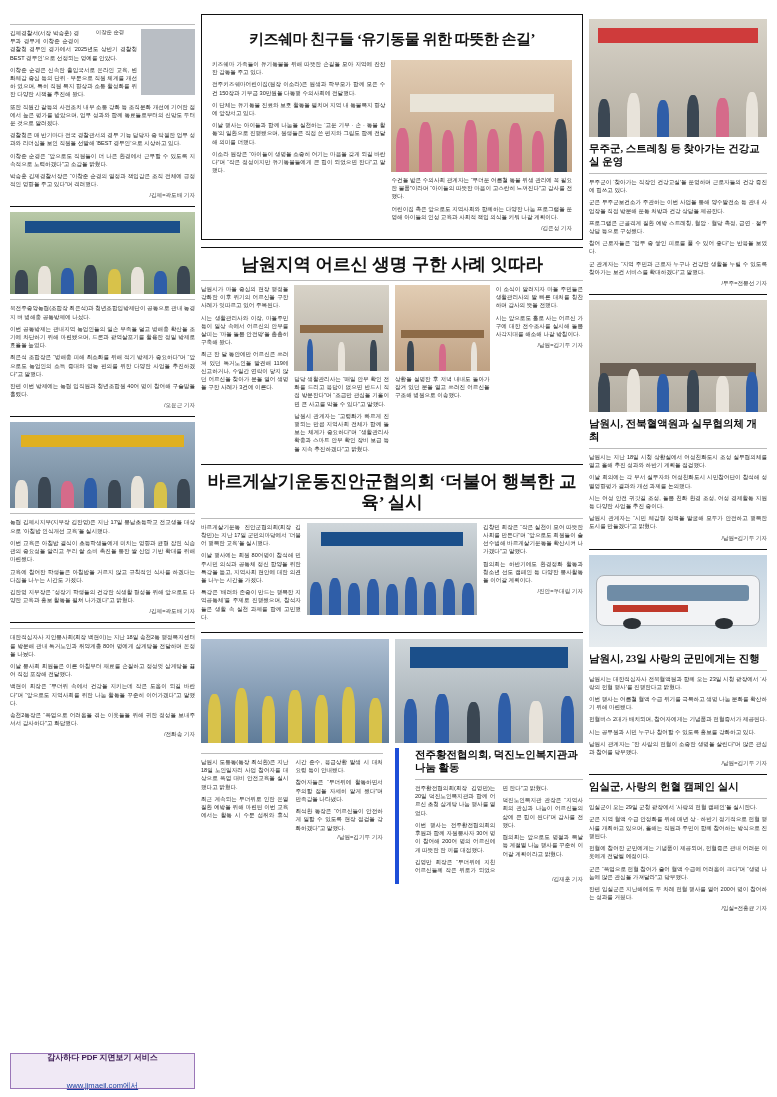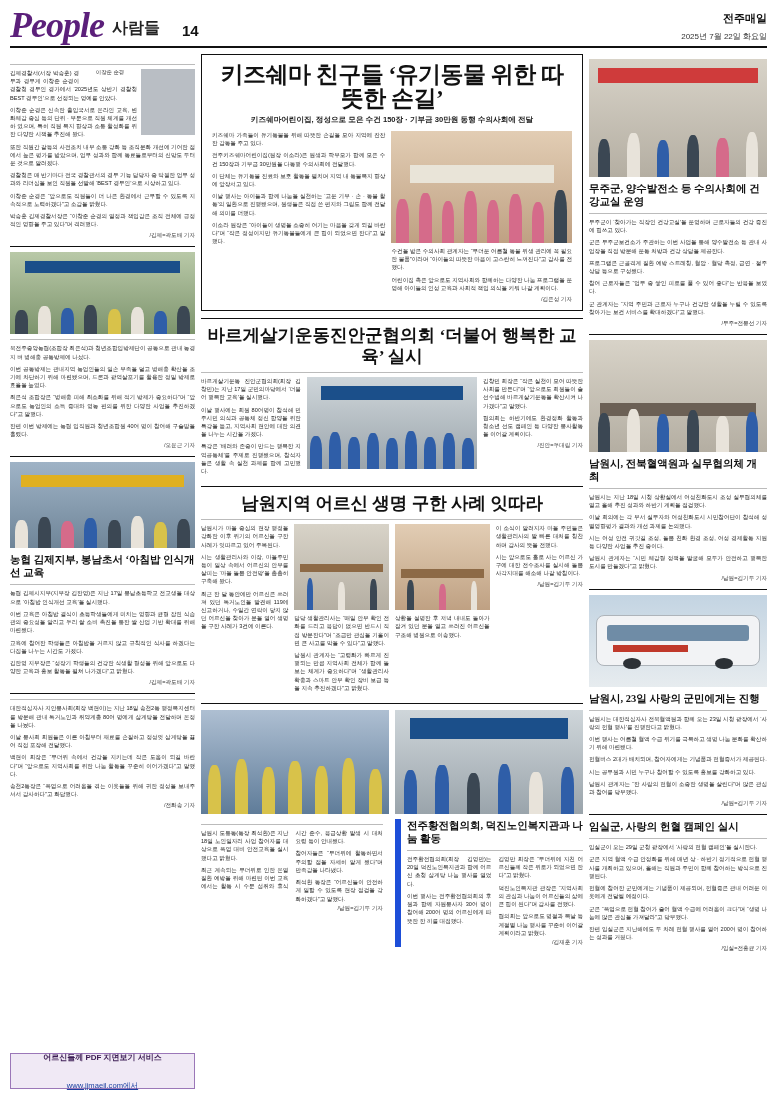--- a/index.html
+++ b/index.html
@@ -35,21 +35,21 @@
   .col-right  { width:178px; }
 
   .hl { border-top:1px solid #111; margin:6px 0 5px 0; }
   .hl-thin { border-top:1px solid #bbb; margin:5px 0 4px 0; }
 
   h2.headline {
     font-family:"Liberation Serif", serif;
     font-weight:bold; color:#111; margin:0 0 4px 0;
   }
   .h-sm  { font-size:10.5px; line-height:13px; }
-  .h-lg  { font-size:23px; line-height:24px; text-align:center; letter-spacing:-0.5px; }
+  .h-lg  { font-size:15px; line-height:33px; text-align:center; letter-spacing:-0.5px; }
   .h-xl  { font-size:17.5px; line-height:21px; text-align:center; }
 
   .subhead { font-size:7.6px; text-align:center; font-weight:bold; margin:4px 0 6px 0; color:#222; }
 
   p.body { font-size:5.6px; line-height:8.2px; color:#222; margin:0 0 4px 0; text-align:justify; }
   .byline { font-size:5.6px; text-align:right; color:#333; margin-top:2px; }
 
   .photo { background:#c9cdd2; position:relative; overflow:hidden; border:0; }
 
   .cols2 { column-count:2; column-gap:7px; }
@@ -90,31 +90,20 @@
   .bus { position:absolute; left:4%; top:22%; width:92%; height:56%; background:#f2f3f5; border:1px solid #aeb4ba; border-radius:8px; }
   .bus-win { position:absolute; left:6%; top:18%; width:88%; height:32%; background:#6f8ca6; border-radius:3px; }
   .bus-wheel{ position:absolute; bottom:-7%; width:11%; height:22%; background:#2c3136; border-radius:50%; }
   .table-long { position:absolute; left:6%; top:46%; width:88%; height:10%; background:#8d6a46; }
 </style>
 </head>
 <body>
 
 <div class="page">
 
-  <div class="masthead">
-    <div class="mast-left">
-      <div class="logo-people">People</div>
-      <div class="logo-kr">사람들</div>
-      <div class="page-num">14</div>
-    </div>
-    <div class="mast-right">
-      <div class="paper-name">전주매일</div>
-      <div class="paper-date">2025년 7월 22일 화요일</div>
-    </div>
-  </div>
 
   <div class="content">
 
     <div class="col-left">
 
       <div class="left-block">
         <div class="hl-thin"></div>
         <div class="mugshot"></div>
         <div class="mug-cap" style="float:right;width:54px;margin:0 0 3px 4px;">이창준 순경</div>
         <p class="body">김제경찰서(서장 박승훈) 경무과 경무계 이창준 순경이 경찰청 경무인 경가에서 ‘2025년도 상반기 경찰청 BEST 경무인’으로 선정되는 영예를 안았다.</p>
@@ -159,21 +148,20 @@
             <div class="fig w" style="height:58%"></div>
               <div class="fig" style="height:64%"></div>
             <div class="fig p" style="height:55%"></div>
               <div class="fig b" style="height:62%"></div>
             <div class="fig" style="height:57%"></div>
               <div class="fig w" style="height:66%"></div>
             <div class="fig y" style="height:54%"></div>
               <div class="fig" style="height:60%"></div>
           </div>
         </div>
-        <h2 class="headline h-sm" style="margin-top:5px;">농협 김제지부, 봉남초서  ‘아침밥 인식개선 교육</h2>
         <div class="hl-thin"></div>
         <p class="body">농협 김제시지부(지부장 김한영)은 지난 17일 봉남초등학교 전교생을 대상으로 ‘아침밥 인식개선 교육’을 실시했다.</p>
         <p class="body">이번 교육은 아침밥 결식이 초등학생들에게 미치는 영향과 균형 잡힌 식습관의 중요성을 알리고 우리 쌀 소비 촉진을 통한 쌀 산업 기반 확대를 위해 마련됐다.</p>
         <p class="body">교육에 참여한 학생들은 아침밥을 거르지 않고 규칙적인 식사를 하겠다는 다짐을 나누는 시간도 가졌다.</p>
         <p class="body">김한영 지부장은 “성장기 학생들의 건강한 식생활 형성을 위해 앞으로도 다양한 교육과 홍보 활동을 펼쳐 나가겠다”고 밝혔다.</p>
         <div class="byline">/김제=곽도배 기자</div>
       </div>
 
       <div class="hl"></div>
       <div>
@@ -183,21 +171,20 @@
         <p class="body">백현이 회장은 “무더위 속에서 건강을 지키는데 작은 도움이 되길 바란다”며 “앞으로도 지역사회를 위한 나눔 활동을 꾸준히 이어가겠다”고 말했다.</p>
         <p class="body">송천2동장은 “폭염으로 어려움을 겪는 이웃들을 위해 귀한 정성을 보내주셔서 감사하다”고 화답했다.</p>
         <div class="byline">/전화송 기자</div>
       </div>
     </div>
 
     <div class="col-mid">
 
       <div style="border:1px solid #111; padding:8px 10px 6px 10px;">
         <h2 class="headline h-lg">키즈쉐마 친구들 ‘유기동물 위한 따뜻한 손길’</h2>
-        <div class="subhead">키즈쉐마어린이집, 정성으로 모은 수건 150장 · 기부금 30만원 동행 수의사회에 전달</div>
         <div class="flexrow">
           <div style="width:49%;">
             <p class="body">키즈쉐마 가족들이 유기동물을 위해 따뜻한 손길을 모아 지역에 잔잔한 감동을 주고 있다.</p>
             <p class="body">전주키즈쉐마어린이집(원장 이소라)은 원생과 학부모가 함께 모은 수건 150장과 기부금 30만원을 다동행 수의사회에 전달했다.</p>
             <p class="body">이 단체는 유기동물 진료와 보호 활동을 펼치며 지역 내 동물복지 향상에 앞장서고 있다.</p>
             <p class="body">이날 행사는 아이들과 함께 나눔을 실천하는 ‘고운 기부 · 손 · 동물 활동’의 일환으로 진행됐으며, 원생들은 직접 쓴 편지와 그림도 함께 전달해 의미를 더했다.</p>
             <p class="body">이소라 원장은 “아이들이 생명을 소중히 여기는 마음을 갖게 되길 바란다”며 “작은 정성이지만 유기동물들에게 큰 힘이 되었으면 한다”고 말했다.</p>
           </div>
           <div style="width:51%;">
             <div class="photo" style="height:112px;">
@@ -210,20 +197,62 @@
                   <div class="fig p" style="height:72%"></div>
                 <div class="fig p" style="height:60%"></div>
                   <div class="fig p" style="height:68%"></div>
                 <div class="fig p" style="height:57%"></div>
                   <div class="fig" style="height:74%"></div>
               </div>
             </div>
             <p class="body" style="margin-top:4px;">수건을 받은 수의사회 관계자는 “무더운 여름철 동물 위생 관리에 꼭 필요한 물품”이라며 “아이들의 따뜻한 마음이 고스란히 느껴진다”고 감사를 전했다.</p>
             <p class="body">어린이집 측은 앞으로도 지역사회와 함께하는 다양한 나눔 프로그램을 운영해 아이들의 인성 교육과 사회적 책임 의식을 키워 나갈 계획이다.</p>
             <div class="byline">/김은성 기자</div>
+          </div>
+        </div>
+      </div>
+
+      <div class="mid-block">
+        <h2 class="headline h-xl">남원지역 어르신 생명 구한 사례 잇따라</h2>
+        <div class="hl-thin"></div>
+        <div class="flexrow" style="margin-top:4px;">
+          <div style="width:24%;">
+            <p class="body">남원시가 마을 중심의 현장 행정을 강화한 이후 위기의 어르신을 구한 사례가 잇따르고 있어 주목된다.</p>
+            <p class="body">시는 생활관리사와 이장, 마을주민 등이 일상 속에서 어르신의 안부를 살피는 ‘마을 돌봄 안전망’을 촘촘히 구축해 왔다.</p>
+            <p class="body">최근 한 달 동안에만 어르신은 쓰러져 있던 독거노인을 발견해 119에 신고하거나, 수일간 연락이 닿지 않던 어르신을 찾아가 문을 열어 생명을 구한 사례가 3건에 이른다.</p>
+          </div>
+          <div style="width:26%;">
+            <div class="photo" style="height:86px;">
+              <div class="ph-room"></div>
+                <div class="table-long"></div>
+              <div class="figs" style="height:52%;">
+                <div class="fig b" style="height:72%"></div>
+                  <div class="fig w" style="height:64%"></div>
+                <div class="fig" style="height:70%"></div>
+              </div>
+            </div>
+            <p class="body" style="margin-top:4px;">담당 생활관리사는 “매일 안부 확인 전화를 드리고 응답이 없으면 반드시 직접 방문한다”며 “조금만 관심을 기울이면 큰 사고를 막을 수 있다”고 말했다.</p>
+            <p class="body">남원시 관계자는 “고령화가 빠르게 진행되는 만큼 지역사회 전체가 함께 돌보는 체계가 중요하다”며 “생활관리사 확충과 스마트 안부 확인 장비 보급 등을 지속 추진하겠다”고 밝혔다.</p>
+          </div>
+          <div style="width:26%;">
+            <div class="photo" style="height:86px;">
+              <div class="ph-warm"></div>
+                <div class="table-long" style="top:52%;"></div>
+              <div class="figs" style="height:50%;">
+                <div class="fig" style="height:70%"></div>
+                  <div class="fig p" style="height:62%"></div>
+                <div class="fig w" style="height:68%"></div>
+              </div>
+            </div>
+            <p class="body" style="margin-top:4px;">상황을 설명한 후 저녁 내내도 돌아가 잠겨 있던 문을 열고 쓰러진 어르신을 구조해 병원으로 이송했다.</p>
+          </div>
+          <div style="width:24%;">
+            <p class="body">이 소식이 알려지자 마을 주민들은 생활관리사의 발 빠른 대처를 칭찬하며 감사의 뜻을 전했다.</p>
+            <p class="body">시는 앞으로도 홀로 사는 어르신 가구에 대한 전수조사를 실시해 돌봄 사각지대를 해소해 나갈 방침이다.</p>
+            <div class="byline">/남원=김기두 기자</div>
           </div>
         </div>
       </div>
 
       <div class="mid-block">
         <h2 class="headline h-xl">바르게살기운동진안군협의회 ‘더불어 행복한 교육’ 실시</h2>
         <div class="hl-thin"></div>
         <div class="flexrow" style="margin-top:4px;">
           <div style="width:27%;">
             <p class="body">바르게살기운동 진안군협의회(회장 김창민)는 지난 17일 군민의마당에서 ‘더불어 행복한 교육’을 실시했다.</p>
@@ -249,62 +278,20 @@
           </div>
           <div style="width:27%;">
             <p class="body">김창민 회장은 “작은 실천이 모여 따뜻한 사회를 만든다”며 “앞으로도 회원들이 솔선수범해 바르게살기운동을 확산시켜 나가겠다”고 말했다.</p>
             <p class="body">협의회는 하반기에도 환경정화 활동과 청소년 선도 캠페인 등 다양한 봉사활동을 이어갈 계획이다.</p>
             <div class="byline">/진안=우대림 기자</div>
           </div>
         </div>
       </div>
 
       <div class="mid-block">
-        <h2 class="headline h-xl">남원지역 어르신 생명 구한 사례 잇따라</h2>
-        <div class="hl-thin"></div>
-        <div class="flexrow" style="margin-top:4px;">
-          <div style="width:24%;">
-            <p class="body">남원시가 마을 중심의 현장 행정을 강화한 이후 위기의 어르신을 구한 사례가 잇따르고 있어 주목된다.</p>
-            <p class="body">시는 생활관리사와 이장, 마을주민 등이 일상 속에서 어르신의 안부를 살피는 ‘마을 돌봄 안전망’을 촘촘히 구축해 왔다.</p>
-            <p class="body">최근 한 달 동안에만 어르신은 쓰러져 있던 독거노인을 발견해 119에 신고하거나, 수일간 연락이 닿지 않던 어르신을 찾아가 문을 열어 생명을 구한 사례가 3건에 이른다.</p>
-          </div>
-          <div style="width:26%;">
-            <div class="photo" style="height:86px;">
-              <div class="ph-room"></div>
-                <div class="table-long"></div>
-              <div class="figs" style="height:52%;">
-                <div class="fig b" style="height:72%"></div>
-                  <div class="fig w" style="height:64%"></div>
-                <div class="fig" style="height:70%"></div>
-              </div>
-            </div>
-            <p class="body" style="margin-top:4px;">담당 생활관리사는 “매일 안부 확인 전화를 드리고 응답이 없으면 반드시 직접 방문한다”며 “조금만 관심을 기울이면 큰 사고를 막을 수 있다”고 말했다.</p>
-            <p class="body">남원시 관계자는 “고령화가 빠르게 진행되는 만큼 지역사회 전체가 함께 돌보는 체계가 중요하다”며 “생활관리사 확충과 스마트 안부 확인 장비 보급 등을 지속 추진하겠다”고 밝혔다.</p>
-          </div>
-          <div style="width:26%;">
-            <div class="photo" style="height:86px;">
-              <div class="ph-warm"></div>
-                <div class="table-long" style="top:52%;"></div>
-              <div class="figs" style="height:50%;">
-                <div class="fig" style="height:70%"></div>
-                  <div class="fig p" style="height:62%"></div>
-                <div class="fig w" style="height:68%"></div>
-              </div>
-            </div>
-            <p class="body" style="margin-top:4px;">상황을 설명한 후 저녁 내내도 돌아가 잠겨 있던 문을 열고 쓰러진 어르신을 구조해 병원으로 이송했다.</p>
-          </div>
-          <div style="width:24%;">
-            <p class="body">이 소식이 알려지자 마을 주민들은 생활관리사의 발 빠른 대처를 칭찬하며 감사의 뜻을 전했다.</p>
-            <p class="body">시는 앞으로도 홀로 사는 어르신 가구에 대한 전수조사를 실시해 돌봄 사각지대를 해소해 나갈 방침이다.</p>
-            <div class="byline">/남원=김기두 기자</div>
-          </div>
-        </div>
-      </div>
-
-      <div class="mid-block">
         <div class="flexrow">
           <div style="width:50%;">
             <div class="photo" style="height:104px;">
               <div class="ph-blue"></div>
               <div class="figs" style="height:66%;">
                 <div class="fig y" style="height:72%"></div>
                   <div class="fig y" style="height:80%"></div>
                 <div class="fig y" style="height:68%"></div>
                   <div class="fig y" style="height:78%"></div>
                 <div class="fig y" style="height:70%"></div>
@@ -332,21 +319,21 @@
           <div style="width:50%; padding-right:6px;">
             <div class="hl-thin"></div>
             <div class="cols2">
               <p class="body">남원시 도통동(동장 최석환)은 지난 18일 노인일자리 사업 참여자를 대상으로 폭염 대비 안전교육을 실시했다고 밝혔다.</p>
               <p class="body">최근 계속되는 무더위로 인한 온열질환 예방을 위해 마련된 이번 교육에서는 활동 시 수분 섭취와 휴식 시간 준수, 응급상황 발생 시 대처 요령 등이 안내됐다.</p>
               <p class="body">참여자들은 “무더위에 활동하면서 주의할 점을 자세히 알게 됐다”며 만족감을 나타냈다.</p>
               <p class="body">최석환 동장은 “어르신들이 안전하게 일할 수 있도록 현장 점검을 강화하겠다”고 말했다.</p>
             </div>
             <div class="byline">/남원=김기두 기자</div>
           </div>
-          <div style="width:50%; padding-left:6px; border-left:6px solid #1d4ed8;">
+          <div style="width:50%; padding-left:16px; border-left:4px solid #1d4ed8;">
             <h2 class="headline h-sm">전주황전협의회, 덕진노인복지관과 나눔 활동</h2>
             <div class="hl-thin"></div>
             <div class="cols2">
               <p class="body">전주황전협의회(회장 김영만)는 20일 덕진노인복지관과 함께 어르신 초청 삼계탕 나눔 행사를 열었다.</p>
               <p class="body">이번 행사는 전주황전협의회의 후원과 함께 자원봉사자 30여 명이 참여해 200여 명의 어르신에게 따뜻한 한 끼를 대접했다.</p>
               <p class="body">김영만 회장은 “무더위에 지친 어르신들께 작은 위로가 되었으면 한다”고 밝혔다.</p>
               <p class="body">덕진노인복지관 관장은 “지역사회의 관심과 나눔이 어르신들의 삶에 큰 힘이 된다”며 감사를 전했다.</p>
               <p class="body">협의회는 앞으로도 명절과 복날 등 계절별 나눔 행사를 꾸준히 이어갈 계획이라고 밝혔다.</p>
             </div>
             <div class="byline">/김재훈 기자</div>
@@ -363,21 +350,21 @@
           <div style="position:absolute;left:5%;top:8%;width:90%;height:12%;background:#cf3b3b;"></div>
           <div class="figs" style="height:62%;">
             <div class="fig" style="height:52%"></div>
               <div class="fig w" style="height:60%"></div>
             <div class="fig b" style="height:50%"></div>
               <div class="fig" style="height:58%"></div>
             <div class="fig p" style="height:54%"></div>
               <div class="fig w" style="height:62%"></div>
           </div>
         </div>
-        <h2 class="headline h-sm" style="margin-top:5px;">무주군, 양수발전소 등 수의사회에 건강교실 운영</h2>
+        <h2 class="headline h-sm" style="margin-top:5px;">무주군, 스트레칭 등 찾아가는 건강교실 운영</h2>
         <div class="hl-thin"></div>
         <p class="body">무주군이 ‘찾아가는 직장인 건강교실’을 운영하며 근로자들의 건강 증진에 힘쓰고 있다.</p>
         <p class="body">군은 무주군보건소가 주관하는 이번 사업을 통해 양수발전소 등 관내 사업장을 직접 방문해 운동 처방과 건강 상담을 제공한다.</p>
         <p class="body">프로그램은 근골격계 질환 예방 스트레칭, 혈압 · 혈당 측정, 금연 · 절주 상담 등으로 구성됐다.</p>
         <p class="body">참여 근로자들은 “업무 중 쌓인 피로를 풀 수 있어 좋다”는 반응을 보였다.</p>
         <p class="body">군 관계자는 “지역 주민과 근로자 누구나 건강한 생활을 누릴 수 있도록 찾아가는 보건 서비스를 확대하겠다”고 말했다.</p>
         <div class="byline">/무주=전봉선 기자</div>
       </div>
 
       <div class="hl"></div>
@@ -432,17 +419,17 @@
         <p class="body">군은 지역 혈액 수급 안정화를 위해 매년 상 · 하반기 정기적으로 헌혈 행사를 개최하고 있으며, 올해는 직원과 주민이 함께 참여하는 방식으로 진행된다.</p>
         <p class="body">헌혈에 참여한 군민에게는 기념품이 제공되며, 헌혈증은 관내 어려운 이웃에게 전달될 예정이다.</p>
         <p class="body">군은 “폭염으로 헌혈 참여가 줄어 혈액 수급에 어려움이 크다”며 “생명 나눔에 많은 관심을 가져달라”고 당부했다.</p>
         <p class="body">한편 임실군은 지난해에도 두 차례 헌혈 행사를 열어 200여 명이 참여하는 성과를 거뒀다.</p>
         <div class="byline">/임실=전홍균 기자</div>
       </div>
     </div>
   </div>
 
   <div class="promo">
-    <div class="promo-t">어르신들께 PDF 지면보기 서비스</div>
+    <div class="promo-t">감사하다 PDF 지면보기 서비스</div>
     <div class="promo-l">www.jjmaeil.com에서</div>
   </div>
 
 </div>
 
 </body></html>

